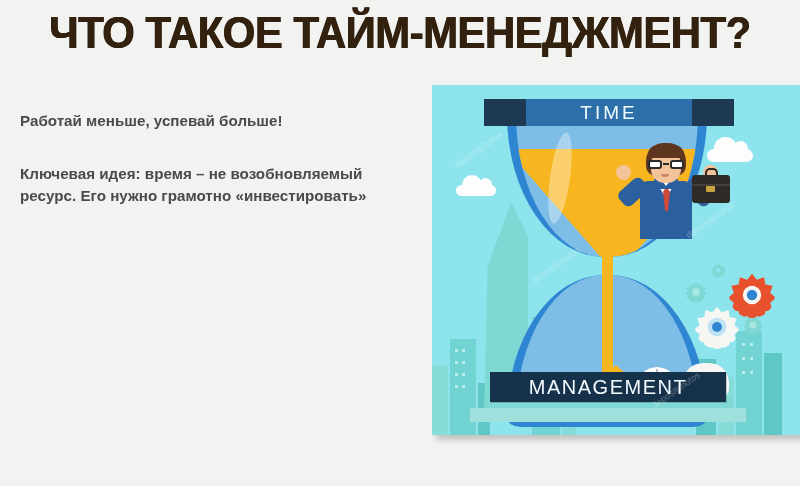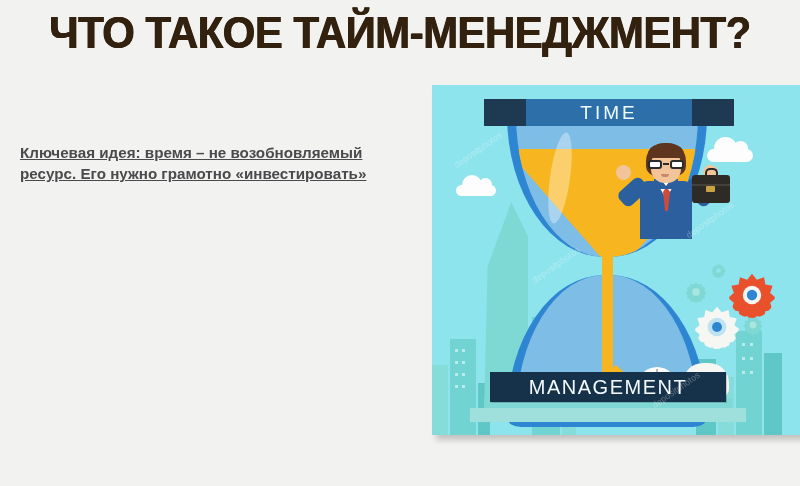--- a/index.html
+++ b/index.html
@@ -42,21 +42,21 @@
     top: 88px;
     width: 400px;
   }
 
   .para {
     color: #58585a;
     font-size: 15.2px;
     line-height: 1.42;
     margin-bottom: 22px;
   }
-  .para:last-child { margin-bottom: 14px; text-decoration: underline; }
+  .para:last-child { margin-bottom: 14px; }
 
   .para b, .para .b { font-weight: 700; color: #4a4a4c; }
   .para.bold { font-weight: 700; color: #4a4a4c; }
 
   .gap-lg { margin-bottom: 28px; }
   .gap-xl { margin-bottom: 32px; }
 
   
   #illustration {
     position: absolute;
@@ -248,20 +248,21 @@
 <body>
 
 <div id="slide-title">ЧТО ТАКОЕ ТАЙМ-МЕНЕДЖМЕНТ?</div>
 
 <div id="text-column">
 
 
 
   <div class="para gap-xl">
     <br>
+    <span class="b">Работай меньше, успевай больше!</span>
   </div>
 
   <div class="para bold">
     <span>Ключевая идея: время – не возобновляемый ресурс. Его нужно грамотно «инвестировать»</span>
   </div>
 
 </div>
 
 <div id="illustration">
 

